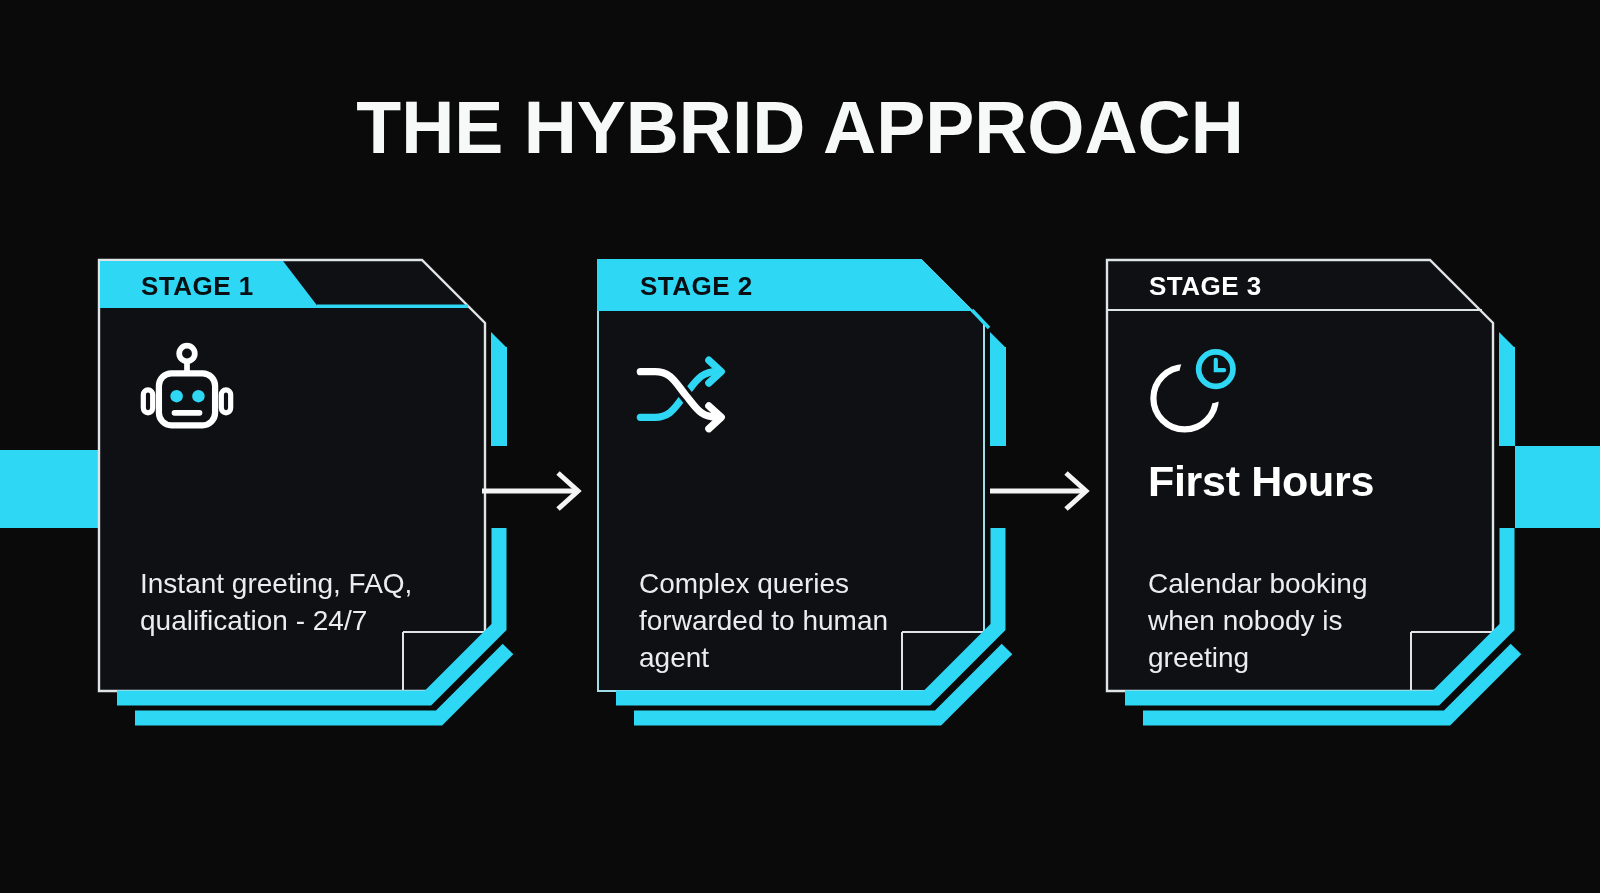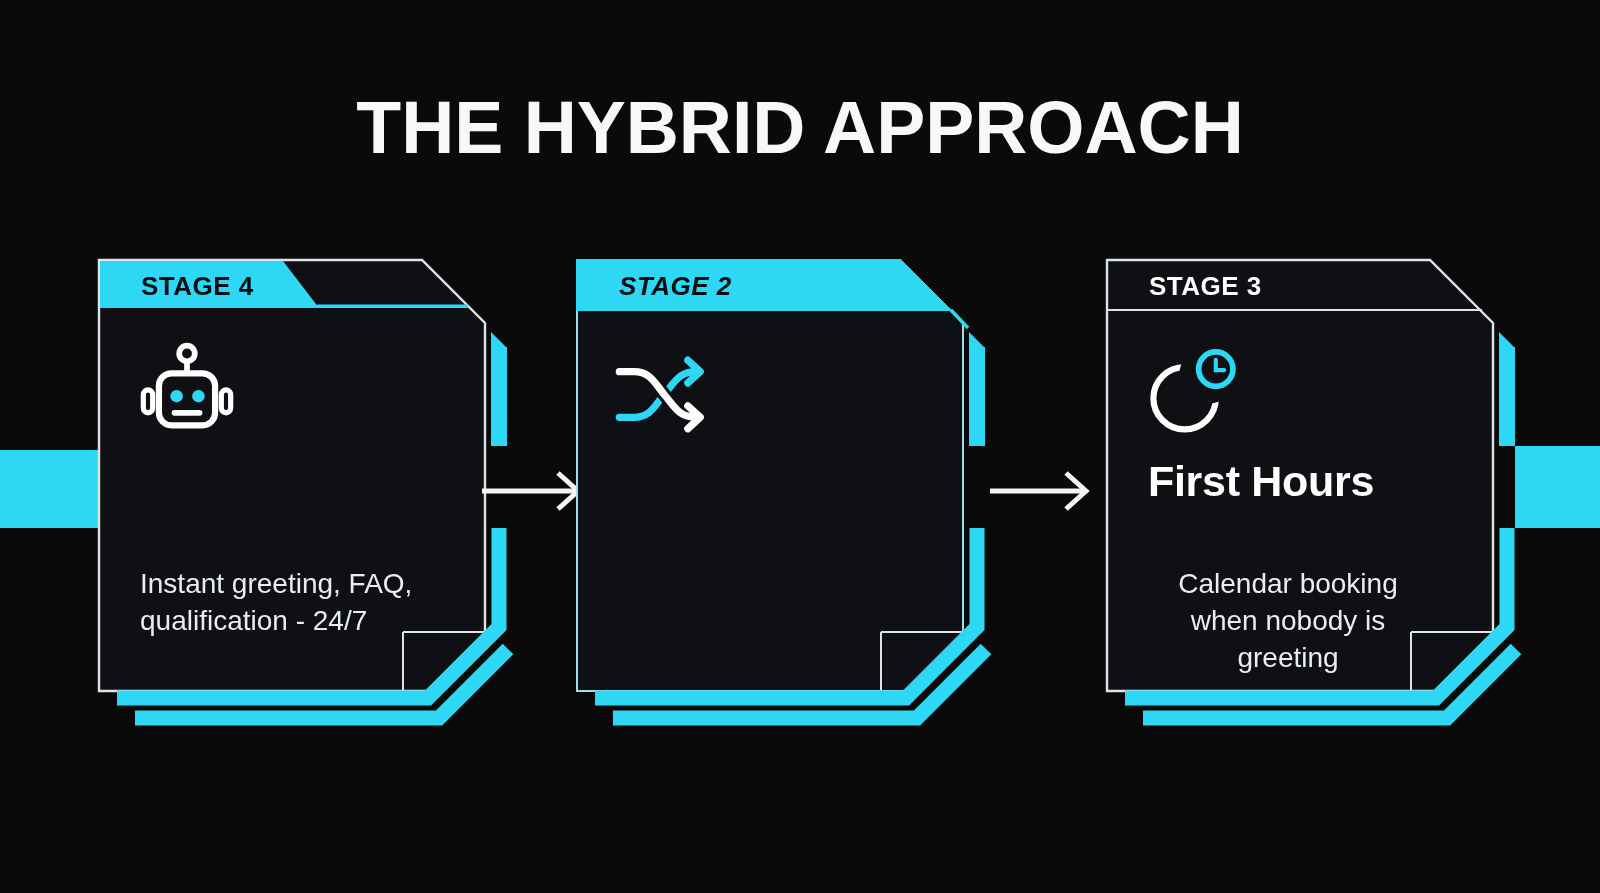--- a/index.html
+++ b/index.html
@@ -21,22 +21,22 @@
     text-align:center;color:#f7f8f8;
     font-size:75px;font-weight:bold;letter-spacing:0px;
     transform:scaleX(.98);
   }
   .flow-band{position:absolute;background:var(--accent);}
   .flow-band.left{left:0;top:450px;width:98px;height:78px;}
   .flow-band.right{left:1515px;top:446px;width:85px;height:82px;}
 
   .stage-card{position:absolute;width:420px;height:475px;top:258px;}
   .stage-card.c1{left:97px;}
-  .stage-card.c2{left:575px;font-style:italic;}
-  .stage-card.c3{left:1105px;text-align:center;}
+  .stage-card.c2{left:596px;}
+  .stage-card.c3{left:1105px;}
   .frame{position:absolute;left:0;top:0;}
 
   
   .af{fill:var(--accent);}
   .as{stroke:var(--accent);fill:none;}
   .card-body{fill:var(--card);stroke:#dfe4e7;stroke-width:2.4;}
   .c2 .card-body{stroke:#9fdde9;stroke-width:2;}
   .fold{stroke:#dfe4e7;stroke-width:2;fill:none;}
   .sep{stroke:#dfe4e7;stroke-width:2;fill:none;}
   .ws{stroke:#ffffff;fill:none;}
@@ -80,21 +80,21 @@
     <svg class="frame" width="420" height="475" viewBox="0 0 420 475">
       <path class="card-body" d="M2,2 H325 L388,65 V385 L340,433 H2 Z"></path>
       <path class="fold" d="M306,374 H387 M306,374 V432"></path>
       <polygon class="af" points="3,3 186,3 222,50 3,50"></polygon>
       <rect class="af" x="220" y="46.5" width="151" height="3.5"></rect>
       <polygon class="af" points="394,74 410,90 394,91"></polygon>
       <rect class="af" x="394" y="89" width="16" height="99"></rect>
       <path class="as" stroke-width="15" d="M402,270 V369 L331,440 H20"></path>
       <path class="as" stroke-width="15" d="M411,391 L342,460 H38"></path>
     </svg>
-    <div class="stage-label">STAGE 4</div>
+    <div class="stage-label">STAGE 1</div>
     <svg class="stage-icon" width="104" height="104" viewBox="0 0 100 100">
       <circle class="ws" stroke-width="5.5" cx="50" cy="13" r="7.5"></circle>
       <path class="ws" stroke-width="5.5" d="M50,21 V32"></path>
       <rect class="ws" stroke-width="6" x="23" y="32" width="54" height="50" rx="12"></rect>
       <rect class="ws" stroke-width="5" x="8" y="48" width="9" height="22" rx="4.5"></rect>
       <rect class="ws" stroke-width="5" x="83" y="48" width="9" height="22" rx="4.5"></rect>
       <circle class="af" cx="40" cy="54" r="6"></circle>
       <circle class="af" cx="61" cy="54" r="6"></circle>
       <path class="ws" stroke-width="5.5" stroke-linecap="round" d="M38,70 H62"></path>
     </svg>
@@ -118,20 +118,21 @@
       <path class="as" stroke-width="15" d="M411,391 L342,460 H38"></path>
     </svg>
     <div class="stage-label">STAGE 2</div>
     <svg class="stage-icon" width="104" height="83" viewBox="0 0 100 80">
       <path class="as" stroke-width="7" stroke-linecap="round" d="M6,61 H20 C36,61 40,50 50,38 C60,26 64,17 80,17"></path>
       <path class="as" stroke-width="7" stroke-linecap="round" stroke-linejoin="round" d="M72,6 L84,17 L72,28"></path>
       <path d="M6,17 H20 C36,17 40,28 50,40 C60,52 64,61 80,61" stroke="#0e1014" stroke-width="13" fill="none"></path>
       <path class="ws" stroke-width="7" stroke-linecap="round" d="M6,17 H20 C36,17 40,28 50,40 C60,52 64,61 80,61"></path>
       <path class="ws" stroke-width="7" stroke-linecap="round" stroke-linejoin="round" d="M72,50 L84,61 L72,72"></path>
     </svg>
+    <div class="stage-desc">Complex queries forwarded to human agent</div>
   </div>
 
   <svg class="flow-arrow a2" width="104" height="44" viewBox="0 0 104 44">
     <path d="M2,22 H96" stroke="#f4f4f4" stroke-width="5" fill="none"></path>
     <path d="M78,4 L98,22 L78,40" stroke="#f4f4f4" stroke-width="5" fill="none"></path>
   </svg>
 
   <div class="stage-card c3">
     <svg class="frame" width="420" height="475" viewBox="0 0 420 475">
       <path class="card-body" d="M2,2 H325 L388,65 V385 L340,433 H2 Z"></path>

